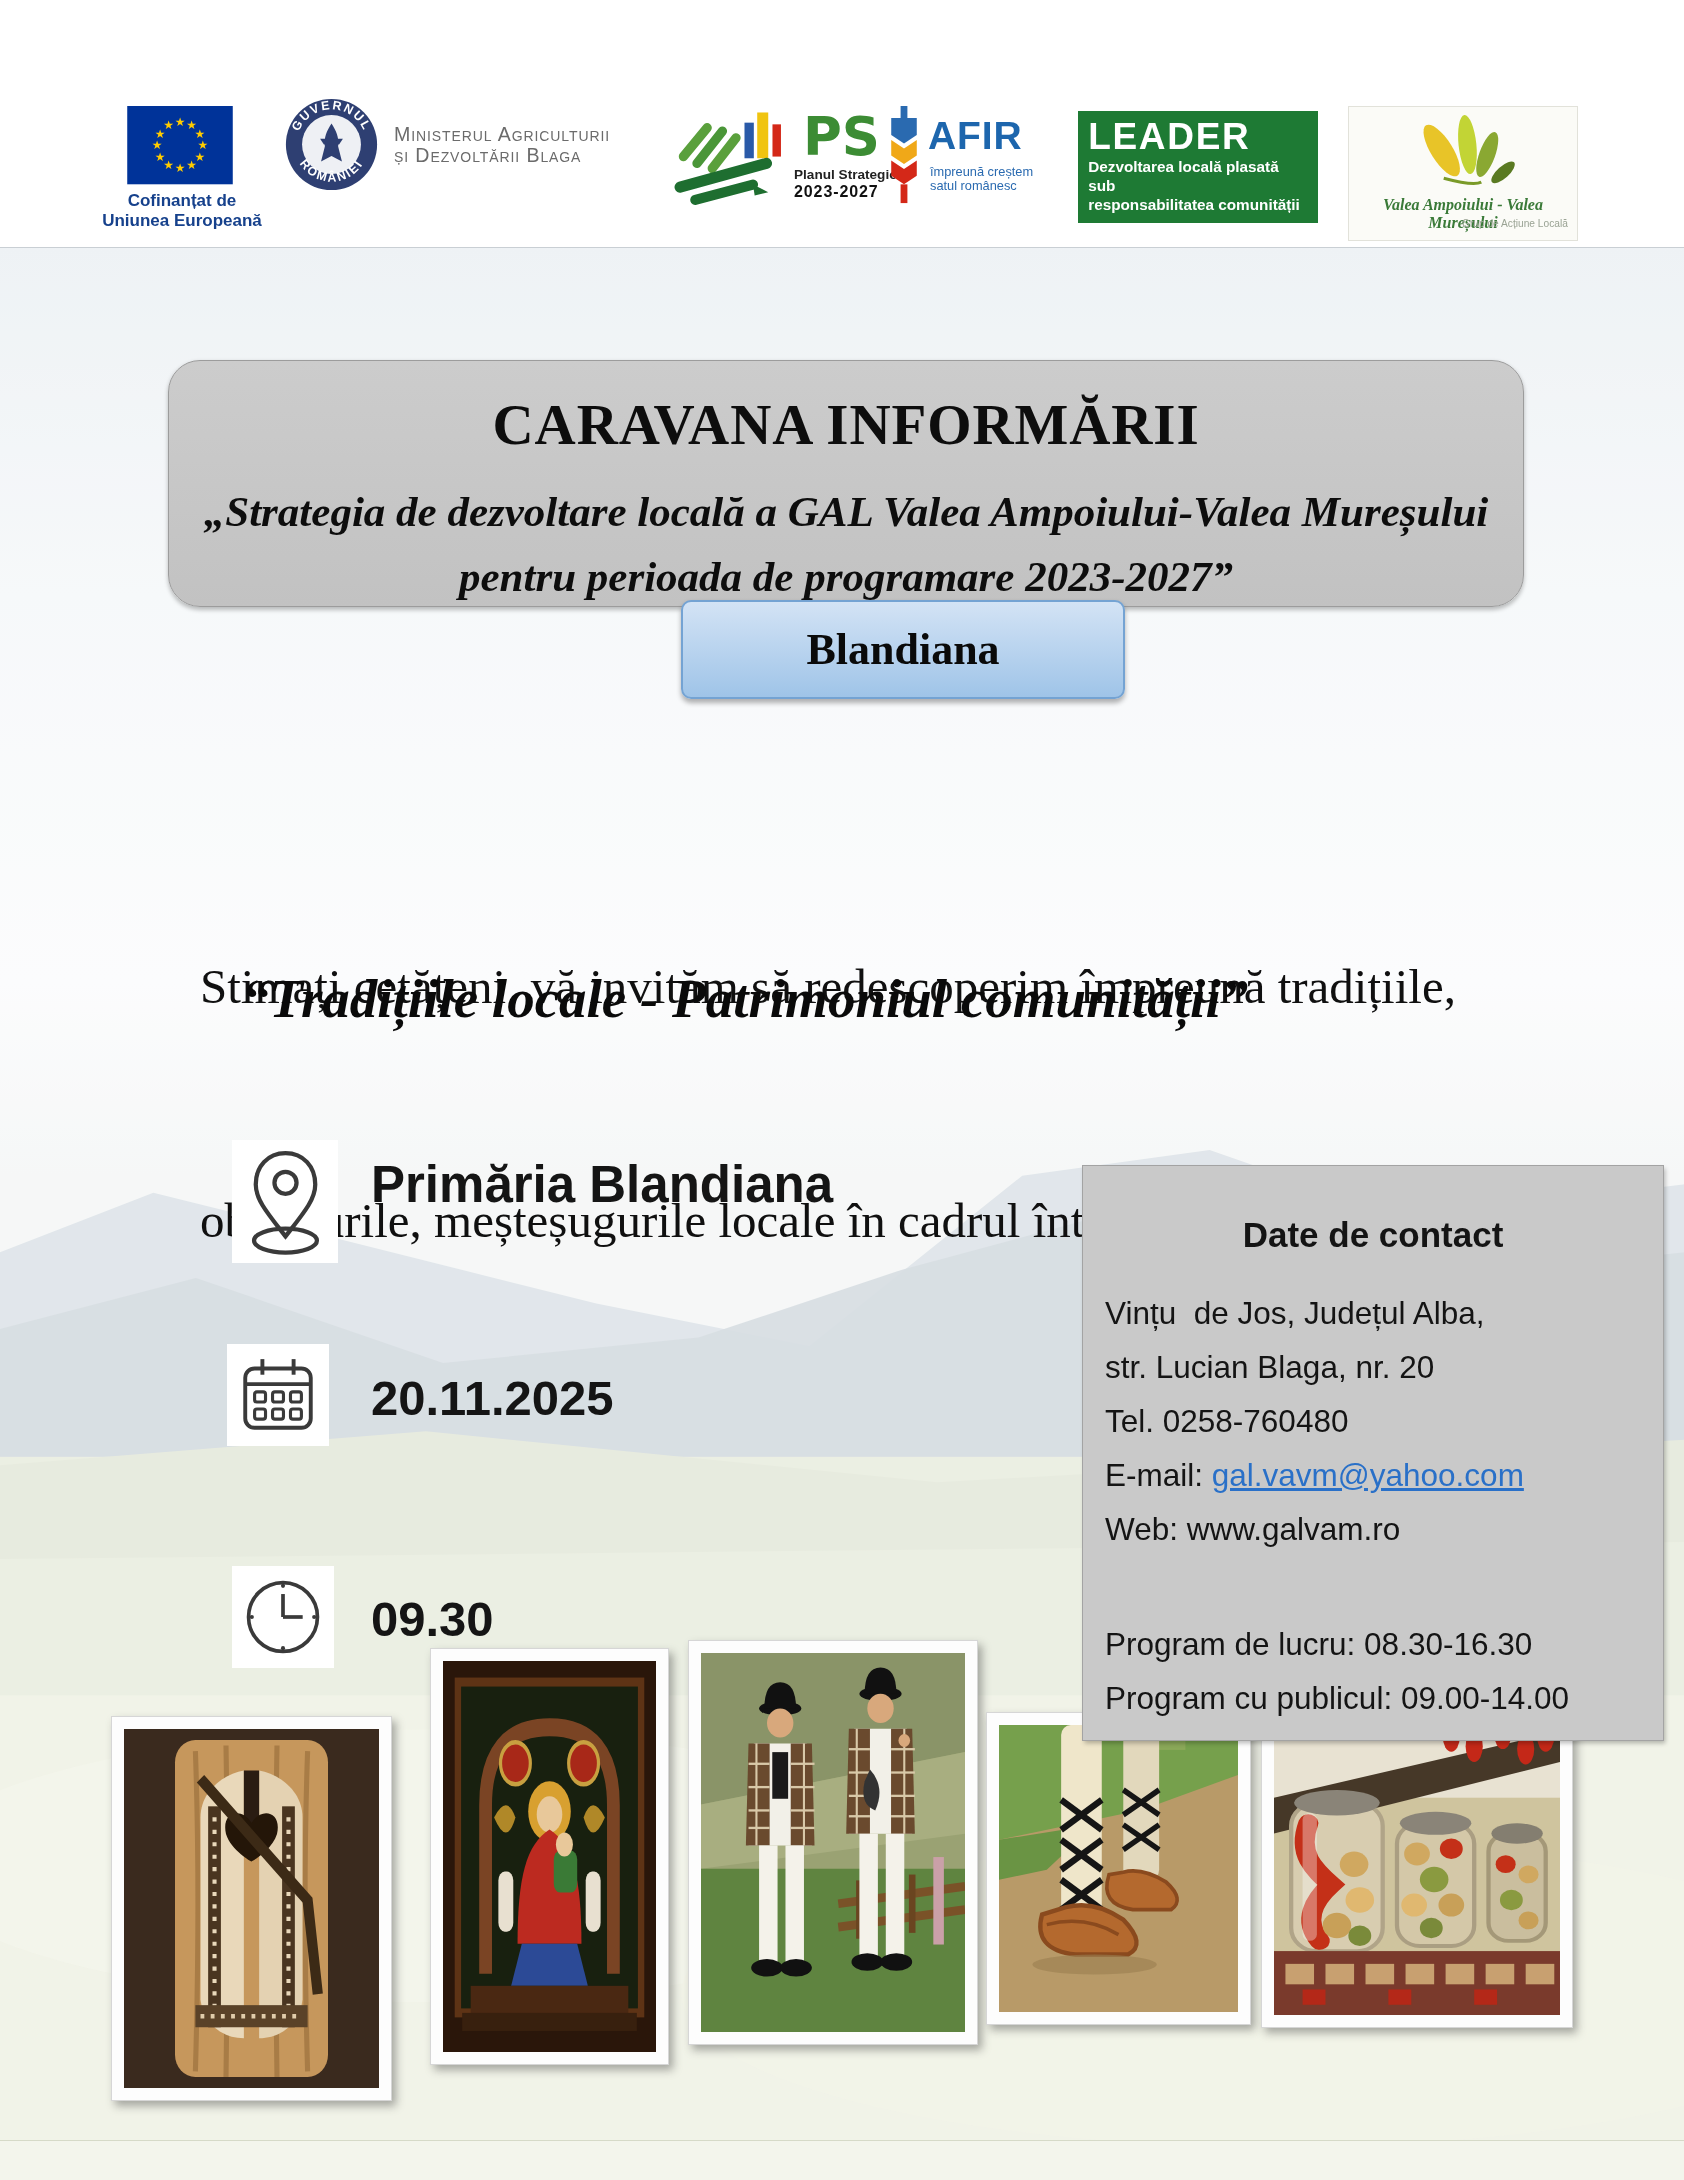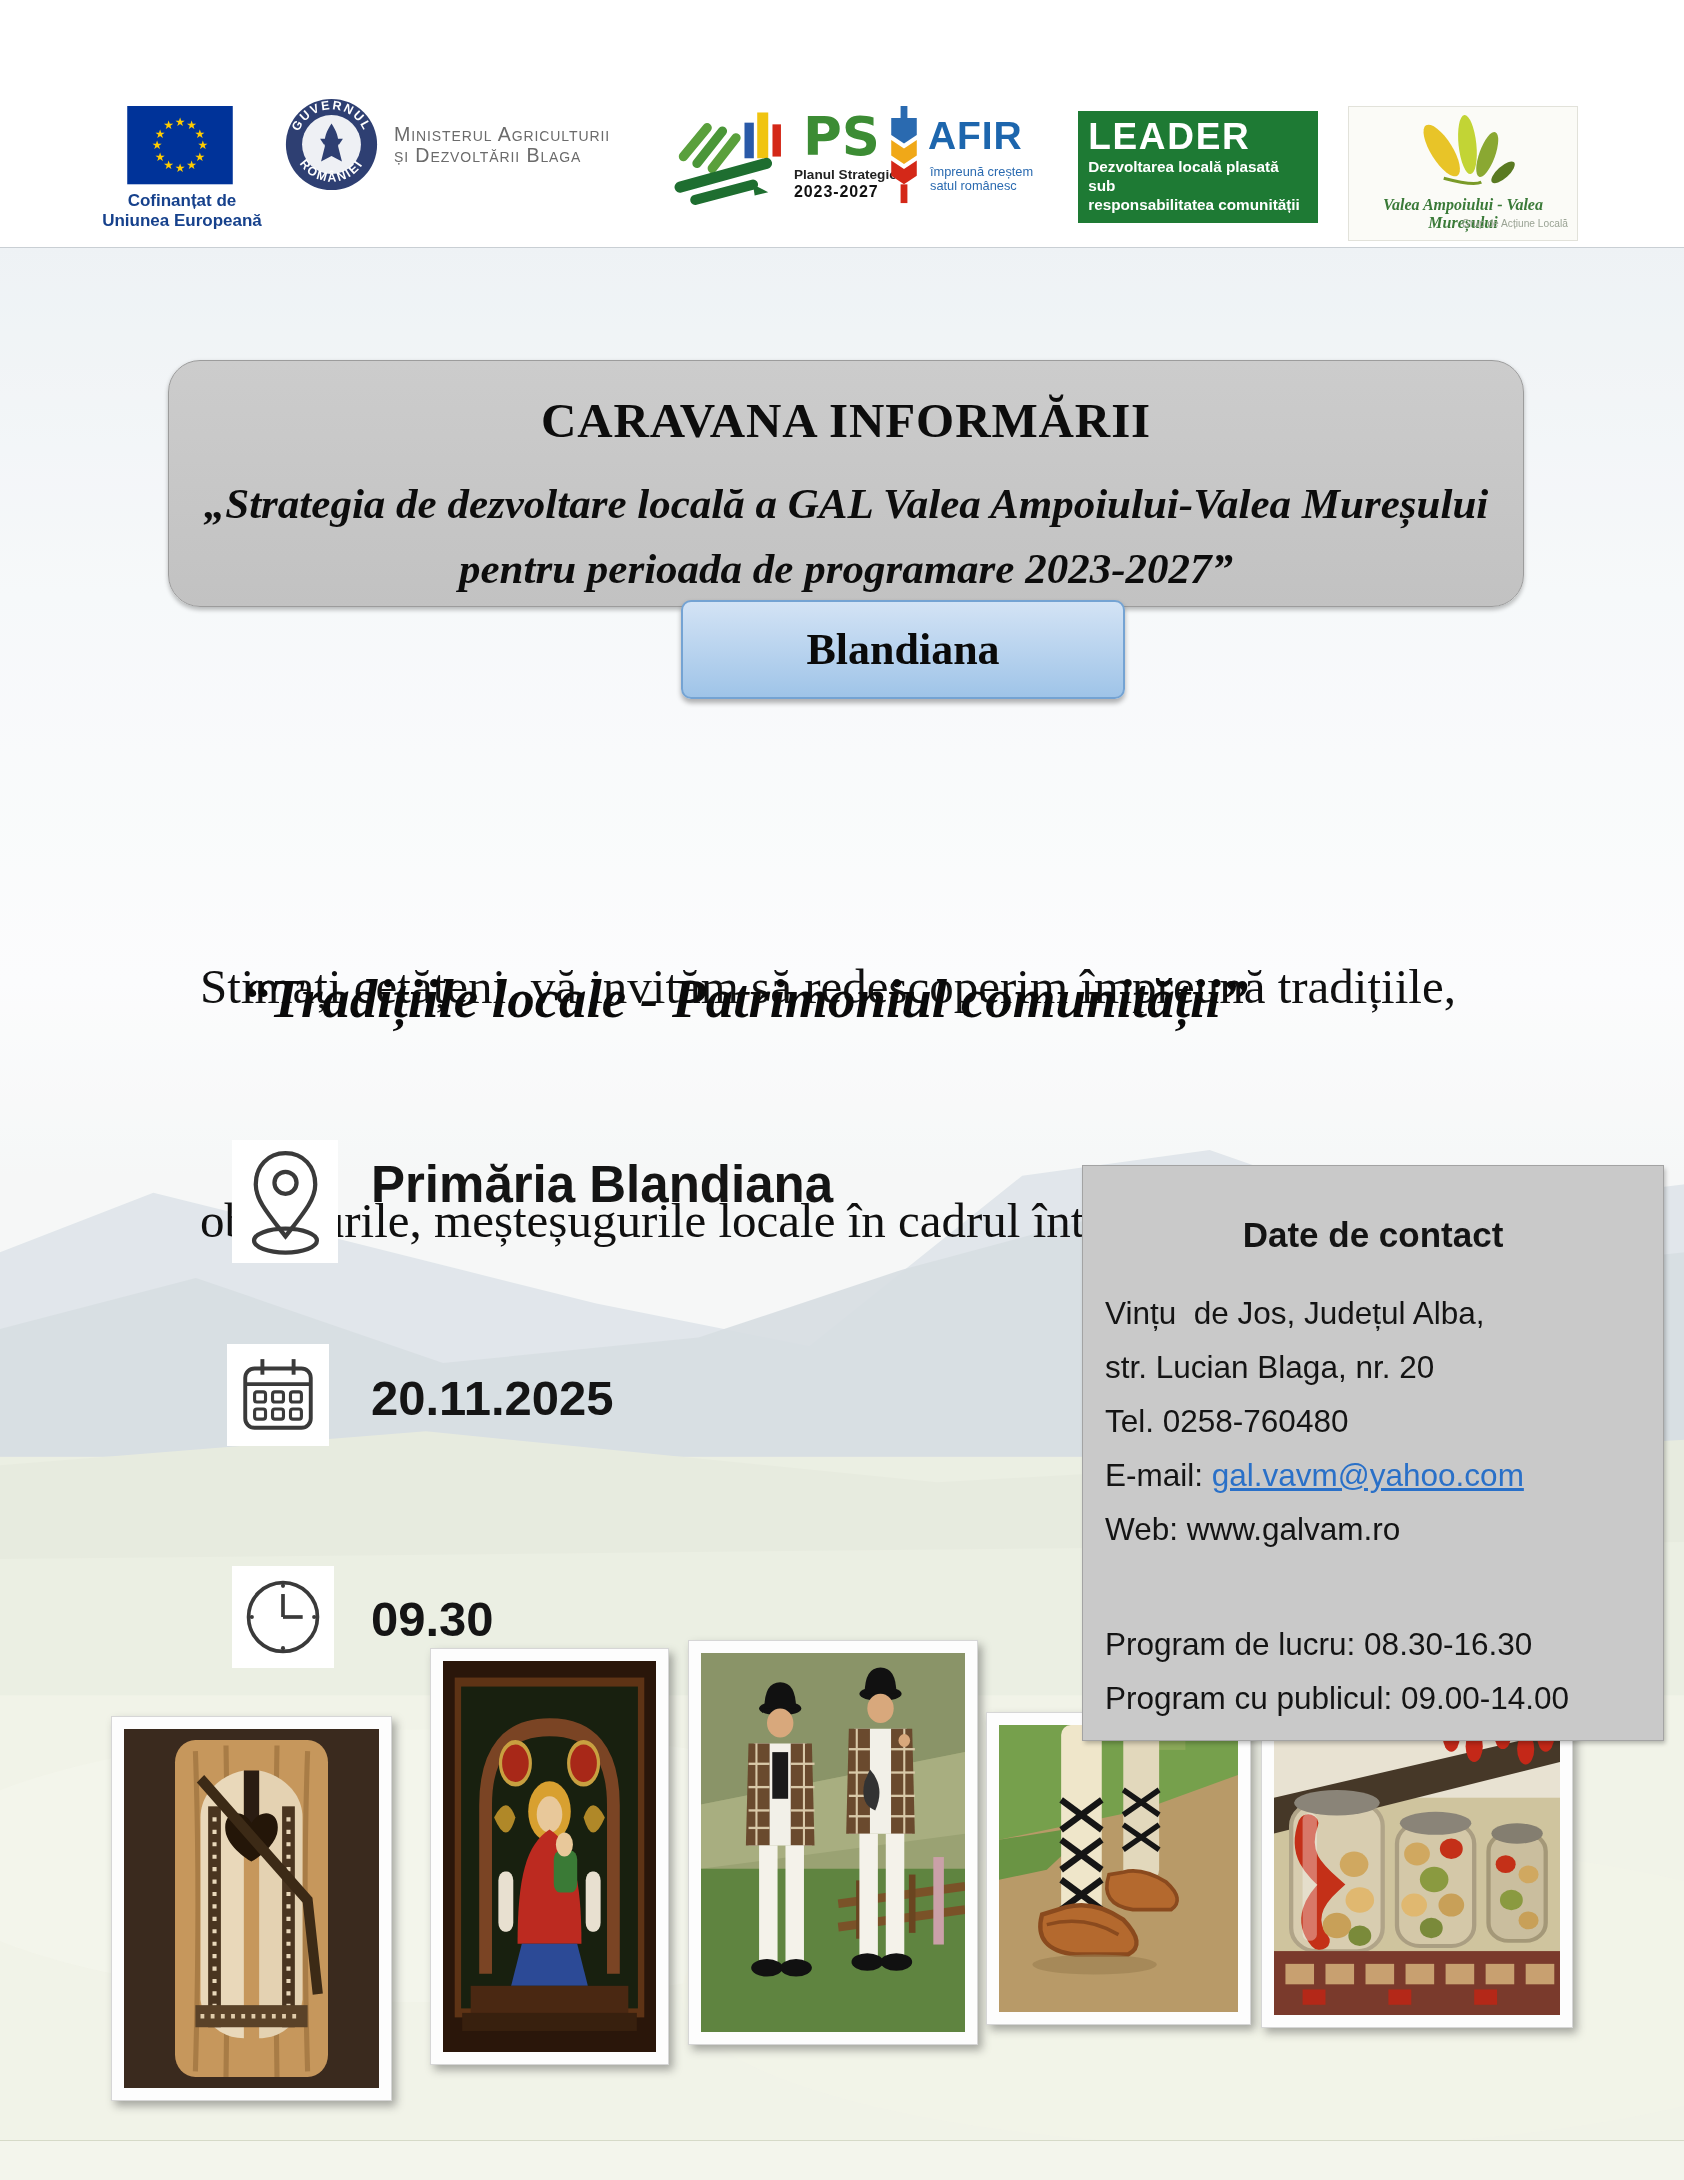--- a/index.html
+++ b/index.html
@@ -23,21 +23,21 @@
   .gal-text{position:absolute;left:0;top:89px;width:100%;text-align:center;font-family:Liberation Serif, serif;font-style:italic;font-weight:bold;font-size:16px;color:#3a7a38;}
   .gal-tag{position:absolute;left:0;top:111px;width:96%;text-align:right;font-size:10.2px;color:#9aa394;}
 
   
   .bg{left:0;top:247px;width:1685px;height:1934px;background:linear-gradient(#e7edf1 0%,#f3f6f8 18%,#fafbfc 38%,#f2f4f4 48%);}
   .bg svg{display:block;}
   .bottom-strip{left:0;top:2140px;width:1685px;height:41px;background:#f3f5ec;border-top:1.7px solid #d6dac8;z-index:6;}
 
   
   .title-box{left:168px;top:360px;width:1356px;height:247px;background:linear-gradient(#cccccc,#c2c2c2);border:1.7px solid #9c9c9c;border-radius:32px;box-shadow:0 2.6px 4.3px rgba(0,0,0,0.25);z-index:8;text-align:center;box-sizing:border-box;padding-top:31px;}
-  .title-main{font-family:"Liberation Serif","DejaVu Serif",serif;font-weight:bold;font-size:49px;color:#0d0d0d;letter-spacing:0.9px;}
+  .title-main{font-family:"Liberation Serif","DejaVu Serif",serif;font-weight:bold;font-size:57px;color:#0d0d0d;letter-spacing:0.9px;}
   .title-sub{margin-top:22px;font-family:"Liberation Serif","DejaVu Serif",serif;font-weight:bold;font-style:italic;font-size:43px;line-height:65px;color:#0d0d0d;}
 
   .blandiana{left:681px;top:600px;width:440px;height:95px;background:linear-gradient(#d3e3f5,#9fc4e8);border:2.6px solid #74a3d3;border-radius:10px;box-shadow:0 3.4px 5.1px rgba(0,0,0,0.3);z-index:9;display:flex;align-items:center;justify-content:center;font-family:"Liberation Serif","DejaVu Serif",serif;font-weight:bold;font-size:44px;color:#0a0a0a;}
 
   
   .intro{left:200px;top:792px;width:1303px;font-family:"Liberation Serif","DejaVu Serif",serif;font-size:49px;line-height:78px;color:#101010;white-space:pre-wrap;z-index:8;}
   .theme{left:183px;top:967px;width:1124px;text-align:center;font-family:"Liberation Serif","DejaVu Serif",serif;font-weight:bold;font-style:italic;font-size:55px;color:#0a0a0a;z-index:8;}
 
   
   .icon-patch{background:#ffffff;display:flex;align-items:center;justify-content:center;z-index:8;}

